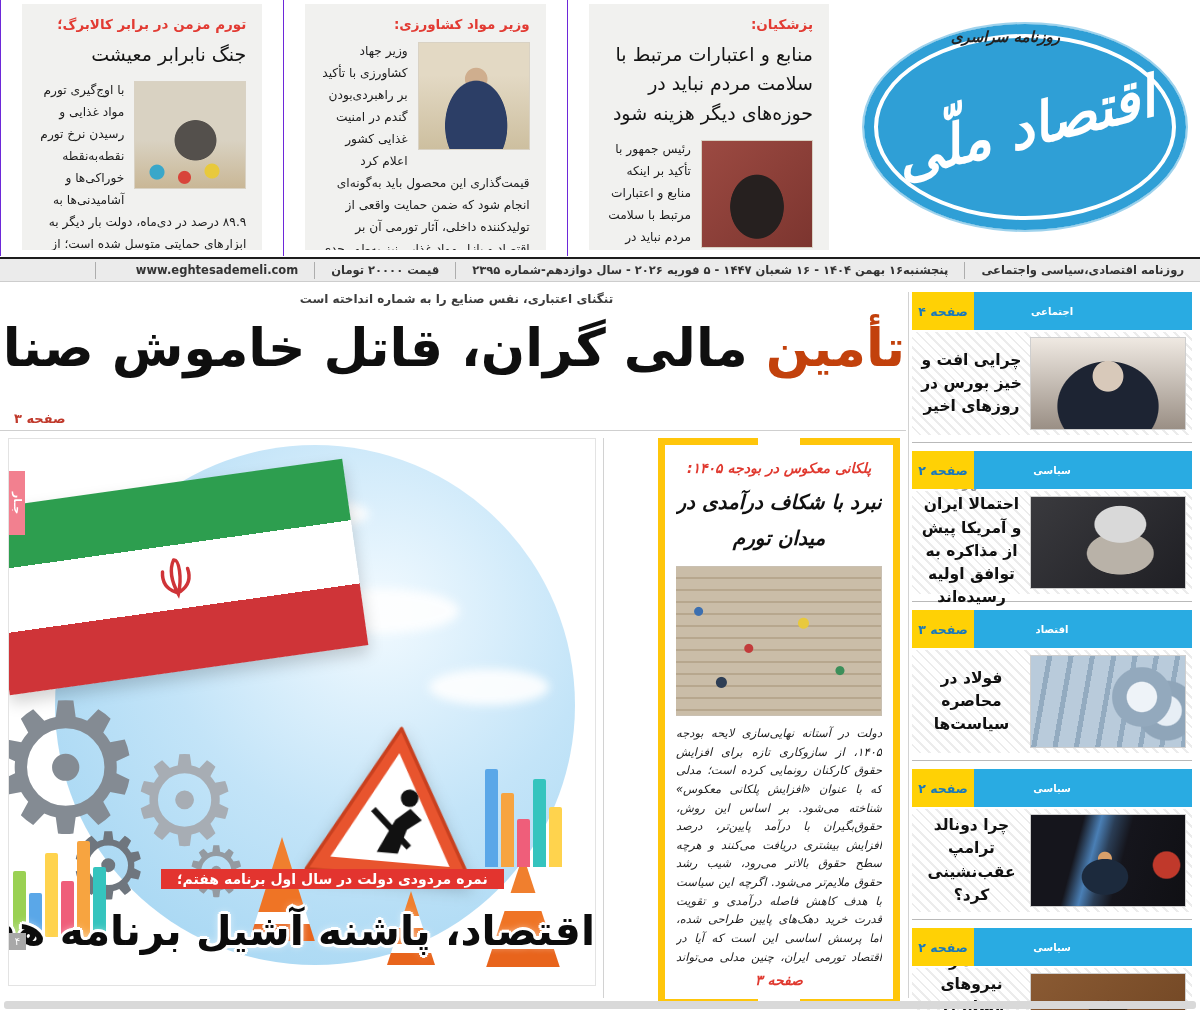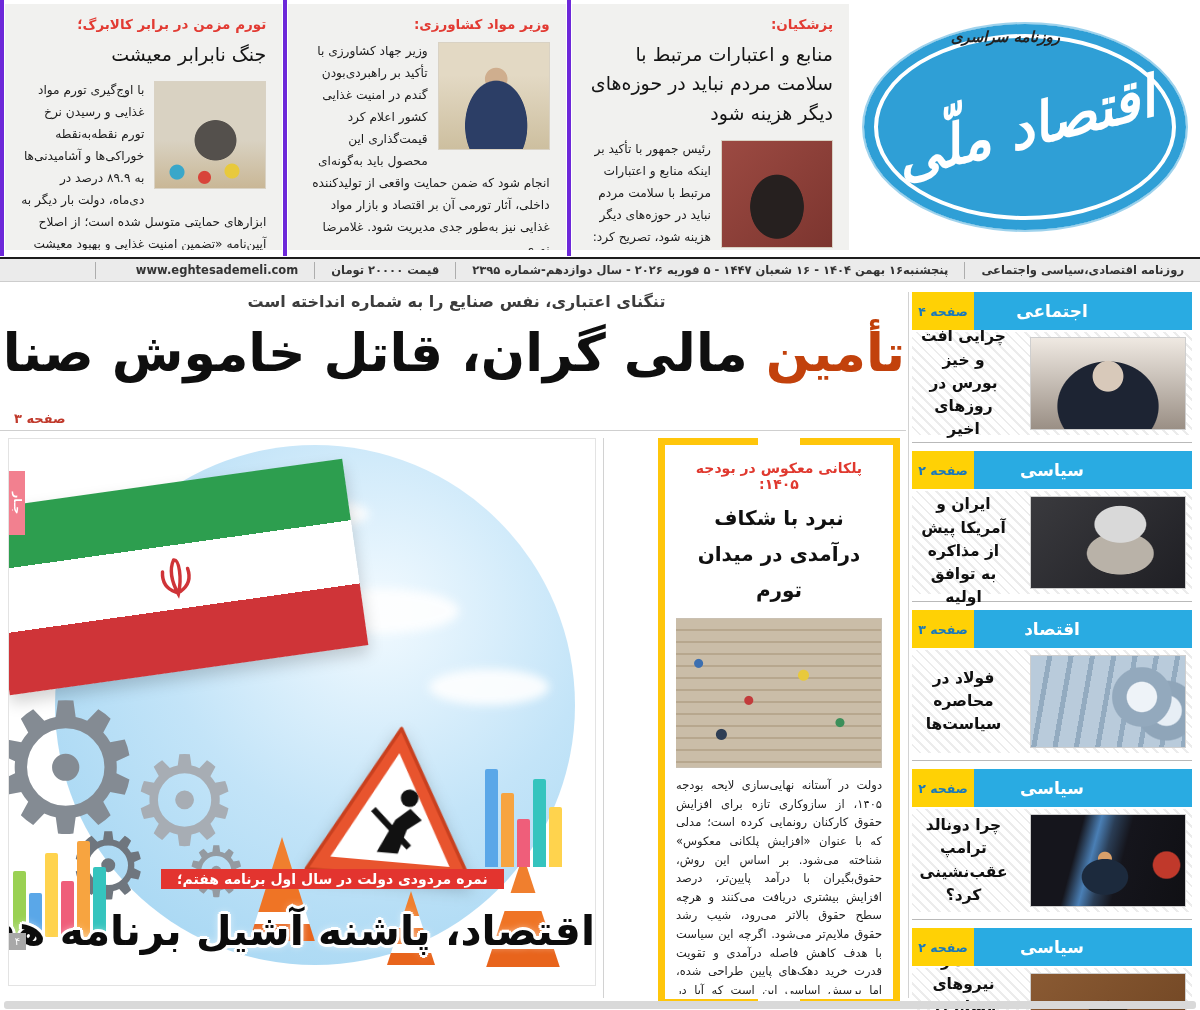--- a/index.html
+++ b/index.html
@@ -11,21 +11,21 @@
   #top-strip { position:absolute; top:0; left:0; right:0; height:256px; display:flex; }
   .logo-cell { width:350px; position:relative; }
   .logo-oval { position:absolute; right:12px; top:22px; width:326px; height:210px; border-radius:50%;
                background:#2f9fd6; border:2px solid #9ed2ec;
                box-shadow: inset 0 0 0 10px #2f9fd6, inset 0 0 0 14px #ffffff; }
   .logo-script { position:absolute; right:12px; top:22px; width:326px; height:210px; display:flex;
                  align-items:center; justify-content:center; color:#fff; font-size:56px; font-weight:bold;
                  font-style:italic; transform:rotate(-14deg); letter-spacing:2px; white-space:nowrap; }
   .logo-tagline { position:absolute; top:28px; right:140px; font-size:15px; font-style:italic; color:#222; font-weight:bold; }
 
-  .story-box { flex:1; border-left:4px solid #6d28d9; padding:4px 1px 6px; }
+  .story-box { flex:1; border-left:1px solid #6d28d9; padding:4px 21px 6px; }
   .story-box:first-of-type { border-right:1px solid #d8d8d8; }
   .story-inner { background:#f1f1ef; height:246px; padding:12px 16px 10px; overflow:hidden; }
   .story-kicker { color:#e23b33; font-weight:bold; font-size:13.5px; margin-bottom:8px; }
   .story-headline { color:#141414; font-weight:normal; font-size:19px; line-height:1.55; margin-bottom:10px; }
   .story-photo { float:right; width:112px; height:108px; margin:2px 0 6px 10px; border:1px solid #d9d2c4; }
   .photo-pezeshkian { background: radial-gradient(ellipse at 50% 62%, #26201f 0 34%, transparent 35%),
                       linear-gradient(135deg,#9c4a42,#7c352f); }
   .photo-minister { background: radial-gradient(ellipse at 52% 78%, #2c3e66 0 38%, transparent 39%),
                     radial-gradient(circle at 52% 34%, #cfae8e 0 12%, transparent 13%),
                     linear-gradient(180deg,#e3d9c4 0 30%,#cdbf9f 100%); }
@@ -38,38 +38,38 @@
 
   
   #dateline { position:absolute; top:257px; left:0; right:0; height:25px; background:#ebebeb;
               border-top:2px solid #1d1d1d; border-bottom:1px solid #cdcdcd; display:flex; align-items:center;
               font-size:11.5px; font-weight:bold; color:#333; }
   .dl-seg { padding:0 16px; border-left:1px solid #adadad; height:17px; line-height:17px; white-space:nowrap; }
   .dl-fill { flex:1; border-left:none; }
 
   
   #lead { position:absolute; top:288px; left:8px; right:295px; height:138px; text-align:center; }
-  .lead-kicker { font-size:16px; font-weight:bold; color:#3d3d3d; margin-top:4px; }
+  .lead-kicker { font-size:12px; font-weight:bold; color:#3d3d3d; margin-top:4px; }
   .lead-headline { font-size:52px; font-weight:bold; color:#0f0f0f; margin-top:12px; white-space:nowrap; }
   .lead-red { color:#c2410c; }
   .lead-page { position:absolute; right:auto; left:6px; bottom:0; color:#c0392b; font-weight:bold; font-size:13px; }
   #lead-rule { position:absolute; top:430px; left:0; width:906px; height:1px; background:#cfcfcf; }
 
   
   #col-rule-1 { position:absolute; top:292px; bottom:12px; right:291px; width:1px; background:#d2d2d2; }
   #col-rule-2 { position:absolute; top:438px; bottom:12px; left:603px; width:1px; background:#d2d2d2; }
 
   
   #sidebar { position:absolute; top:292px; right:8px; width:280px; }
   .side-divider { border-top:1px solid #b9b9b9; margin:7px 0 8px; }
   .side-header { height:38px; background:#29abe2; position:relative; display:flex; align-items:center; justify-content:center; }
   .side-page { position:absolute; left:0; top:0; bottom:0; width:62px; background:#ffd105; color:#1878bd;
                font-weight:bold; font-size:12.5px; display:flex; align-items:center; justify-content:center; }
-  .side-title { color:#fff; font-weight:bold; font-size:17px; }
-  .side-content { height:103px; margin-top:2px; padding:5px 6px; display:flex; align-items:center; gap:21px;
+  .side-title { color:#fff; font-weight:bold; font-size:10px; }
+  .side-content { height:103px; margin-top:2px; padding:5px 6px; display:flex; align-items:center; gap:5px;
                   background:repeating-linear-gradient(45deg,#ffffff 0 5px,#ececec 5px 7px); }
   .side-photo { width:156px; height:93px; flex:none; border:1px solid #cfcfcf; }
   .side-text { flex:1; text-align:center; font-size:15.5px; font-weight:bold; color:#111; line-height:1.5; }
   .side-kicker { color:#9a9a9a; font-size:12px; font-weight:bold; }
   .photo-bourse { background: radial-gradient(circle at 50% 42%, #d8c9ba 0 16%, transparent 17%),
                   radial-gradient(ellipse at 50% 75%, #1d2433 0 46%, transparent 47%),
                   linear-gradient(180deg,#efe9e2,#9a8f85); }
   .photo-motahari { background: radial-gradient(ellipse at 58% 30%, #d9d9d9 0 20%, transparent 21%),
                     radial-gradient(ellipse at 58% 62%, #b9b2a8 0 26%, transparent 27%),
                     linear-gradient(135deg,#3a3a3e,#1f1f24); }
@@ -77,21 +77,21 @@
                  radial-gradient(circle at 88% 60%, #e7eef5 0 10%, #8fa5b9 11% 20%, transparent 21%),
                  repeating-linear-gradient(100deg,#b9cbdb 0 16px,#93abc0 16px 21px); }
   .photo-trump { background: radial-gradient(circle at 88% 55%, #c0392b 0 9%, transparent 10%),
                  radial-gradient(ellipse at 48% 68%, #1c2a3d 0 20%, transparent 21%),
                  radial-gradient(circle at 48% 48%, #d9a06a 0 7%, transparent 8%),
                  linear-gradient(105deg,#15151c 0 30%,#4a7fb5 40%,#2a3d55 48%,#15151c 58%,#101014 100%); }
   .photo-justice { background:linear-gradient(135deg,#8a5a33,#6e4422); display:flex; align-items:center; justify-content:center; }
   .scales-glyph { font-size:52px; color:#33230f; line-height:1; }
 
   
-  #budget { position:absolute; top:438px; right:300px; width:242px; height:568px; }
+  #budget { position:absolute; top:438px; right:300px; width:242px; height:568px;font-style:italic; }
   .bq-bar { position:absolute; background:#ffc60b; }
   .bq-left { left:0; top:0; bottom:0; width:7px; }
   .bq-right { right:0; top:0; bottom:0; width:7px; }
   .bq-tl { left:0; top:0; width:100px; height:7px; }
   .bq-tr { right:0; top:0; width:100px; height:7px; }
   .bq-bl { left:0; bottom:0; width:100px; height:7px; }
   .bq-br { right:0; bottom:0; width:100px; height:7px; }
   .bq-inner { position:absolute; inset:12px 18px; text-align:center; overflow:hidden; }
   .bq-kicker { color:#e0392f; font-weight:bold; font-size:14px; margin-top:10px; }
   .bq-headline { color:#111; font-weight:bold; font-size:20px; line-height:1.8; margin-top:8px; }

